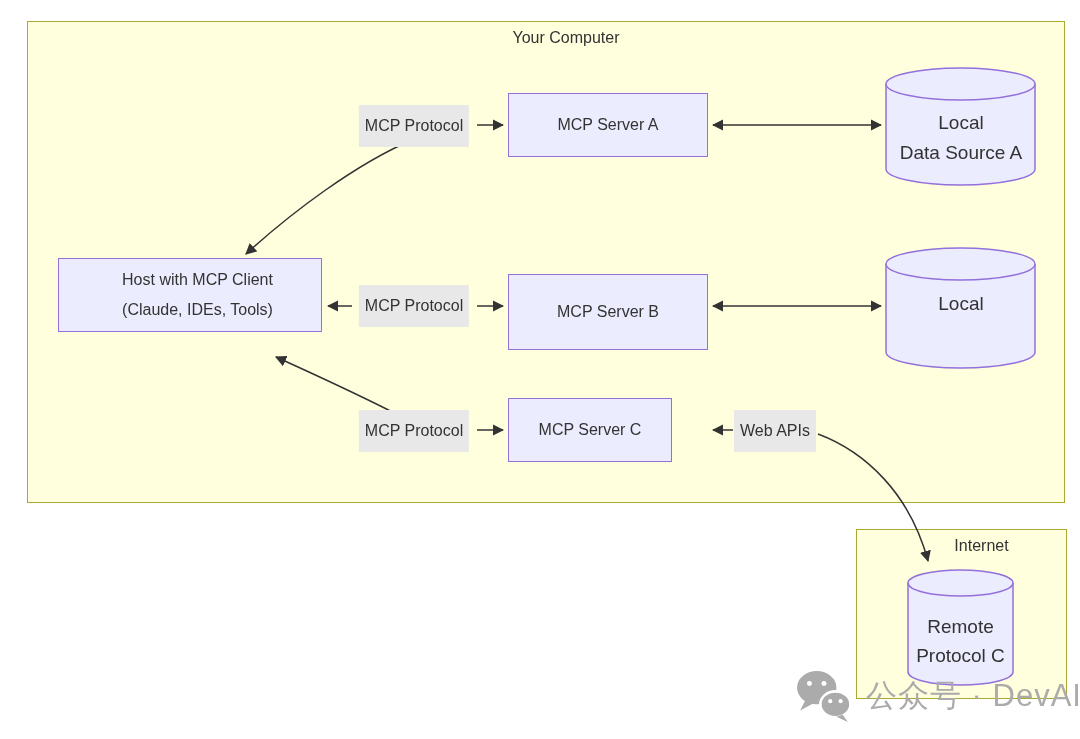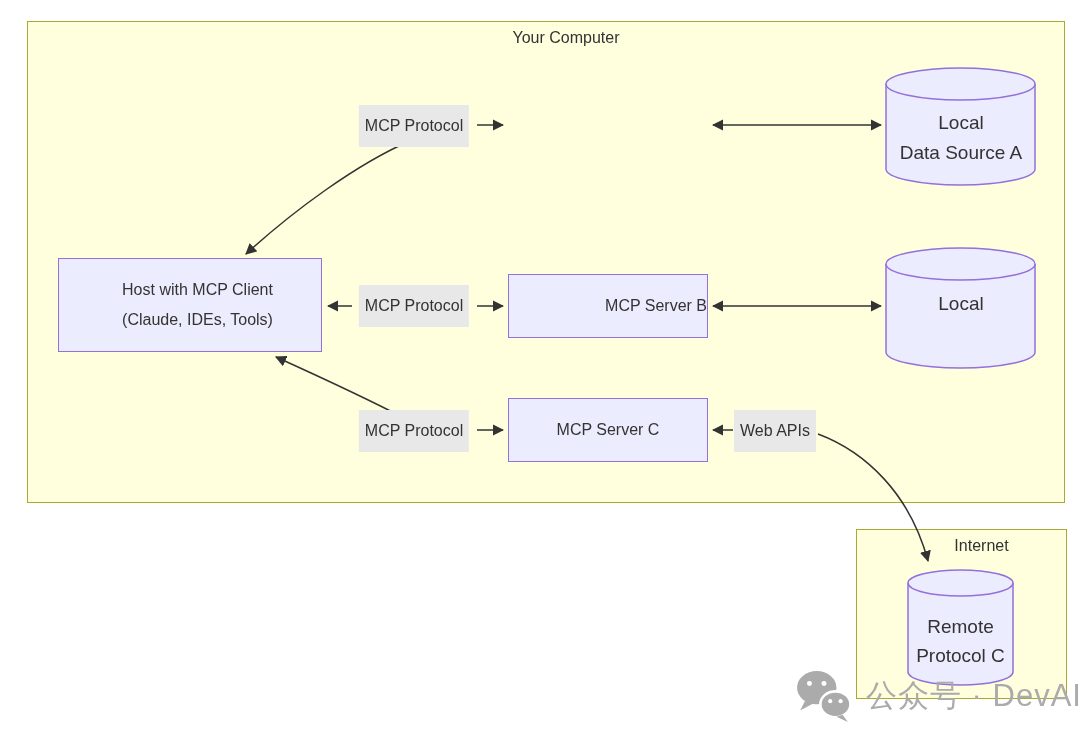--- a/index.html
+++ b/index.html
@@ -78,29 +78,32 @@
       <path d="M886 264 L886 352 A74.5 16 0 0 0 1035 352 L1035 264" fill="#ECECFF" stroke="#9370DB" stroke-width="1.5"></path>
       <ellipse cx="960.5" cy="264" rx="74.5" ry="16" fill="#ECECFF" stroke="#9370DB" stroke-width="1.5"></ellipse>
     </g>
 
     <g>
       <path d="M908 583 L908 672 A52.5 13 0 0 0 1013 672 L1013 583" fill="#ECECFF" stroke="#9370DB" stroke-width="1.5"></path>
       <ellipse cx="960.5" cy="583" rx="52.5" ry="13" fill="#ECECFF" stroke="#9370DB" stroke-width="1.5"></ellipse>
     </g>
   </svg>
 
-  <div class="node" style="left:58px;top:258px;width:264px;height:94px;padding-left:15px;">
+  <div class="node" style="left:58px;top:258px;width:264px;height:74px;padding-left:15px;">
     <div>Host with MCP Client</div>
     <div>(Claude, IDEs, Tools)</div>
   </div>
 
-  <div class="node" style="left:508px;top:274px;width:200px;height:64px;align-items:flex-end;">
+  <div class="node" style="left:508px;top:93px;width:200px;height:64px;">
+    <span>MCP Server A</span>
+  </div>
+  <div class="node" style="left:508px;top:274px;width:200px;height:76px;">
     <span>MCP Server B</span>
   </div>
-  <div class="node" style="left:508px;top:398px;width:200px;height:64px;">
+  <div class="node" style="left:508px;top:398px;width:164px;height:64px;">
     <span>MCP Server C</span>
   </div>
 
   <div class="edge-label" style="left:414px;top:126px;">MCP Protocol</div>
   <div class="edge-label" style="left:414px;top:306px;">MCP Protocol</div>
   <div class="edge-label" style="left:414px;top:431px;">MCP Protocol</div>
   <div class="edge-label" style="left:775px;top:431px;">Web APIs</div>
 
   <div class="cyl-text" style="left:886px;top:108px;width:150px;">
     <div>Local</div>

